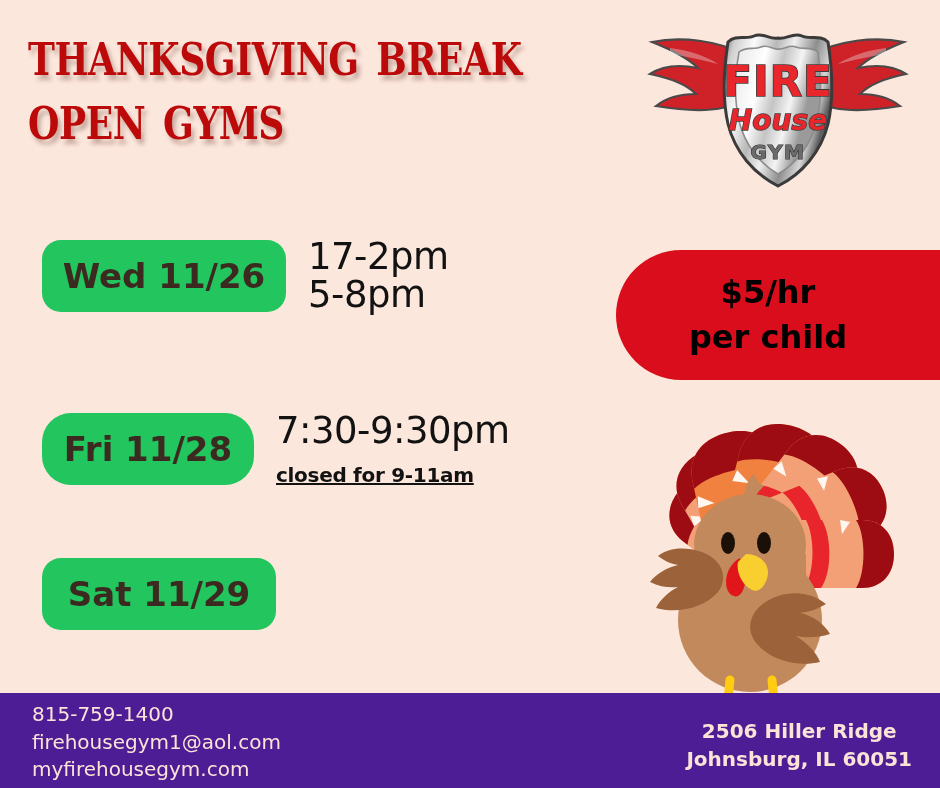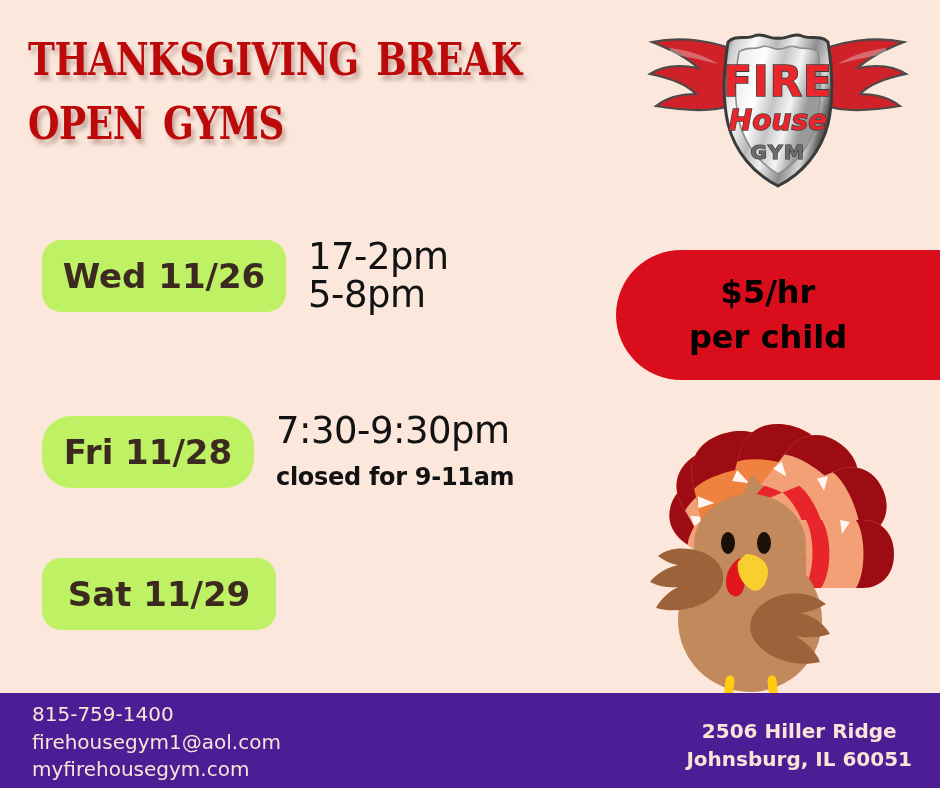--- a/index.html
+++ b/index.html
@@ -57,21 +57,21 @@
   .sched-row {
     position: absolute;
     display: flex;
     align-items: center;
   }
   #row-0 { left: 42px; top: 238px; }
   #row-1 { left: 42px; top: 412px; }
   #row-2 { left: 42px; top: 558px; }
 
   .day-pill {
-    background: #bef264;
+    background: #22c55e;
     color: #3C2A20;
     border-radius: 19px;
     font-family: "DejaVu Sans", sans-serif;
     font-weight: bold;
     font-size: 34px;
     letter-spacing: 0px;
     display: flex;
     align-items: center;
     justify-content: center;
     box-sizing: border-box;
@@ -87,25 +87,26 @@
     color: #121212;
     font-family: "DejaVu Sans", sans-serif;
     white-space: nowrap;
   }
   .time-main {
     font-size: 37px;
     line-height: 1.04;
     letter-spacing: -0.5px;
   }
   .time-note {
-    font-size: 24px;
+    font-size: 20px;
     font-weight: bold;
     line-height: 1.12;
     letter-spacing: -0.3px;
     margin-top: 14px;
+    text-decoration: underline;
   }
 
   
   #price-badge {
     position: absolute;
     left: 616px;
     top: 250px;
     width: 340px;
     height: 130px;
     background: #D90D1C;

